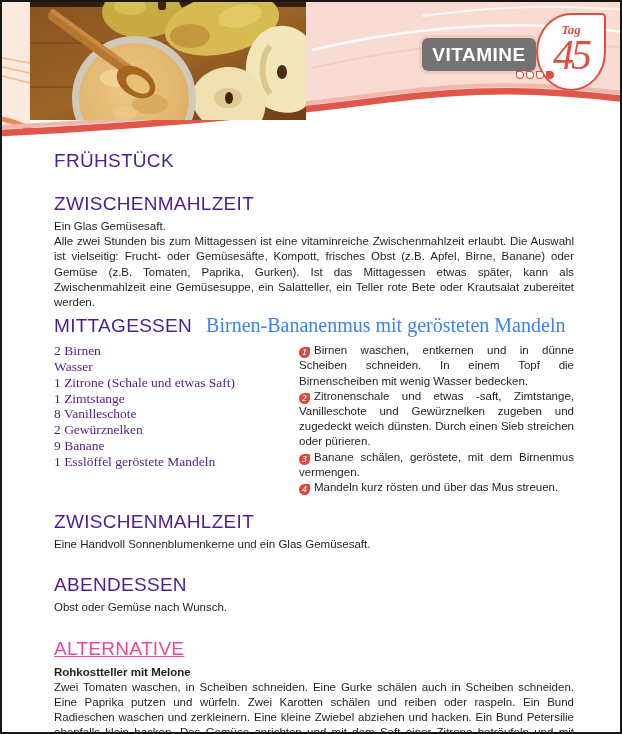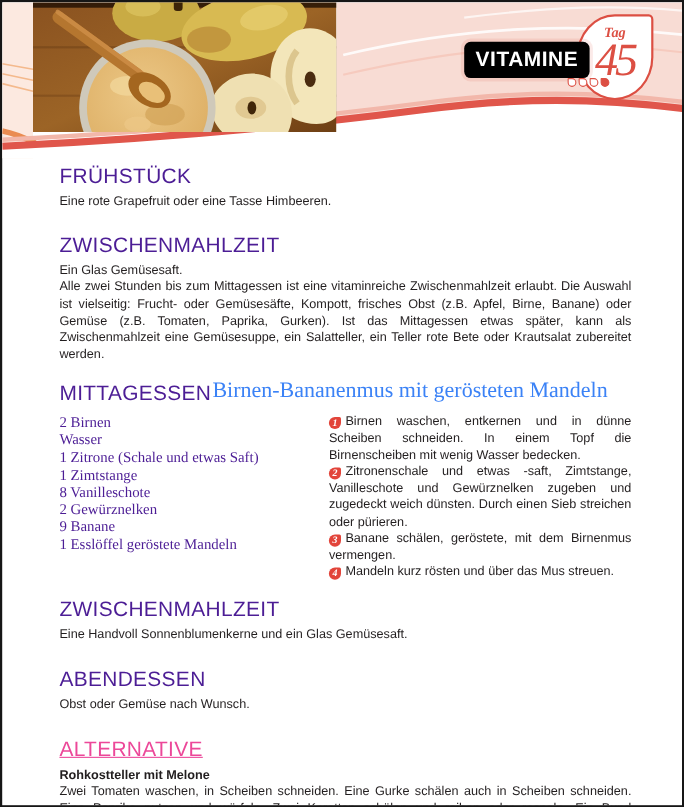--- a/index.html
+++ b/index.html
@@ -7,46 +7,46 @@
     position:relative; width:622px; height:734px; box-sizing:border-box;
     background:#fff; border:2px solid #161616; overflow:hidden;
     font-family:"Liberation Sans",sans-serif; color:#221e1f;
   }
   
   .header{position:absolute;top:0;left:0;width:622px;height:142px;}
   .header-bg{position:absolute;top:0;left:0;}
   .photo{position:absolute;top:0;left:28px;width:276px;height:118px;overflow:hidden;}
   .vitamine-box{
     position:absolute;left:420px;top:36px;width:114px;height:33px;z-index:3;
-    background:#000000;border-radius:6px;display:flex;align-items:center;justify-content:center;
+    background:#737373;border-radius:6px;display:flex;align-items:center;justify-content:center;
     color:#fff;font-size:19px;font-weight:bold;letter-spacing:.5px;
     box-shadow:0 0 0 3px rgba(220,79,67,.12);
   }
   .day-badge{
-    position:absolute;left:522px;top:11px;width:70px;height:78px;z-index:2;
+    position:absolute;left:534px;top:11px;width:70px;height:78px;z-index:2;
     background:#fff;border:2.5px solid #dc4f43;border-radius:50% 6% 50% 50%;
     box-sizing:border-box;text-align:center;
     font-family:"Liberation Serif",serif;color:#dc4f43;
   }
   .day-badge .tag{display:block;margin-top:7px;font-size:13px;font-style:italic;font-weight:bold;}
   .day-badge .num{display:block;margin-top:-4px;font-size:42px;font-style:italic;letter-spacing:-3px;line-height:1;}
   .dots{position:absolute;left:514px;top:69px;z-index:3;display:flex;gap:2px;}
   .dot{width:8px;height:8px;border:1.5px solid #dc4f43;background:#fff;
        border-radius:10% 50% 50% 50%;box-sizing:border-box;}
   .dot.filled{background:#dc4f43;}
   
   .body{position:absolute;top:148px;left:52px;width:520px;font-size:11.5px;line-height:15.2px;}
   .sec-h{font-size:19px;line-height:21px;color:#4c1d95;font-weight:400;letter-spacing:.3px;margin:0;}
   .sec-h.gray{color:#ec4899;text-decoration:underline;}
   .body p{margin:0;}
   .lead{margin-top:5px !important;}
   .just{text-align:justify;}
   .mt22{margin-top:22px !important;}
   .mt16{margin-top:16px !important;}
-  .recipe-row{margin-top:18px;display:flex;align-items:flex-start;gap:1px;}
+  .recipe-row{margin-top:5px;display:flex;align-items:center;gap:14px;}
   .recipe-title{font-family:"Liberation Serif",serif;font-size:20px;color:#3b82f6;font-weight:400;}
   .cols{display:flex;margin-top:7px;}
   .ingredients{width:245px;flex:none;font-family:"Liberation Serif",serif;
                font-size:13.5px;line-height:15.8px;color:#4c1d95;}
   .steps{flex:1;}
   .step{text-align:justify;}
   .step-marker{
     display:inline-flex;align-items:center;justify-content:center;
     width:11px;height:11px;margin-right:4px;vertical-align:-1px;
     background:#e2443a;border-radius:55% 15% 55% 55%;
@@ -151,21 +151,20 @@
       <span class="dot"></span>
       <span class="dot"></span>
       <span class="dot"></span>
       <span class="dot filled"></span>
     </div>
   </div>
 
   <div class="body">
 
     <h2 class="sec-h">FRÜHSTÜCK</h2>
-    <p class="lead">Eine rote Grapefruit oder eine Tasse Himbeeren.</p>
 
     <h2 class="sec-h mt22">ZWISCHENMAHLZEIT</h2>
     <p class="lead">Ein Glas Gemüsesaft.</p>
     <p class="just">Alle zwei Stunden bis zum Mittagessen ist eine vitaminreiche Zwischenmahlzeit erlaubt. Die Auswahl ist vielseitig: Frucht- oder Gemüsesäfte, Kompott, frisches Obst (z.B. Apfel, Birne, Banane) oder Gemüse (z.B. Tomaten, Paprika, Gurken). Ist das Mittagessen etwas später, kann als Zwischenmahlzeit eine Gemüsesuppe, ein Salatteller, ein Teller rote Bete oder Krautsalat zubereitet werden.</p>
 
     <div class="recipe-row">
       <h2 class="sec-h">MITTAGESSEN</h2>
       <span class="recipe-title">Birnen-Bananenmus mit gerösteten Mandeln</span>
     </div>
 

